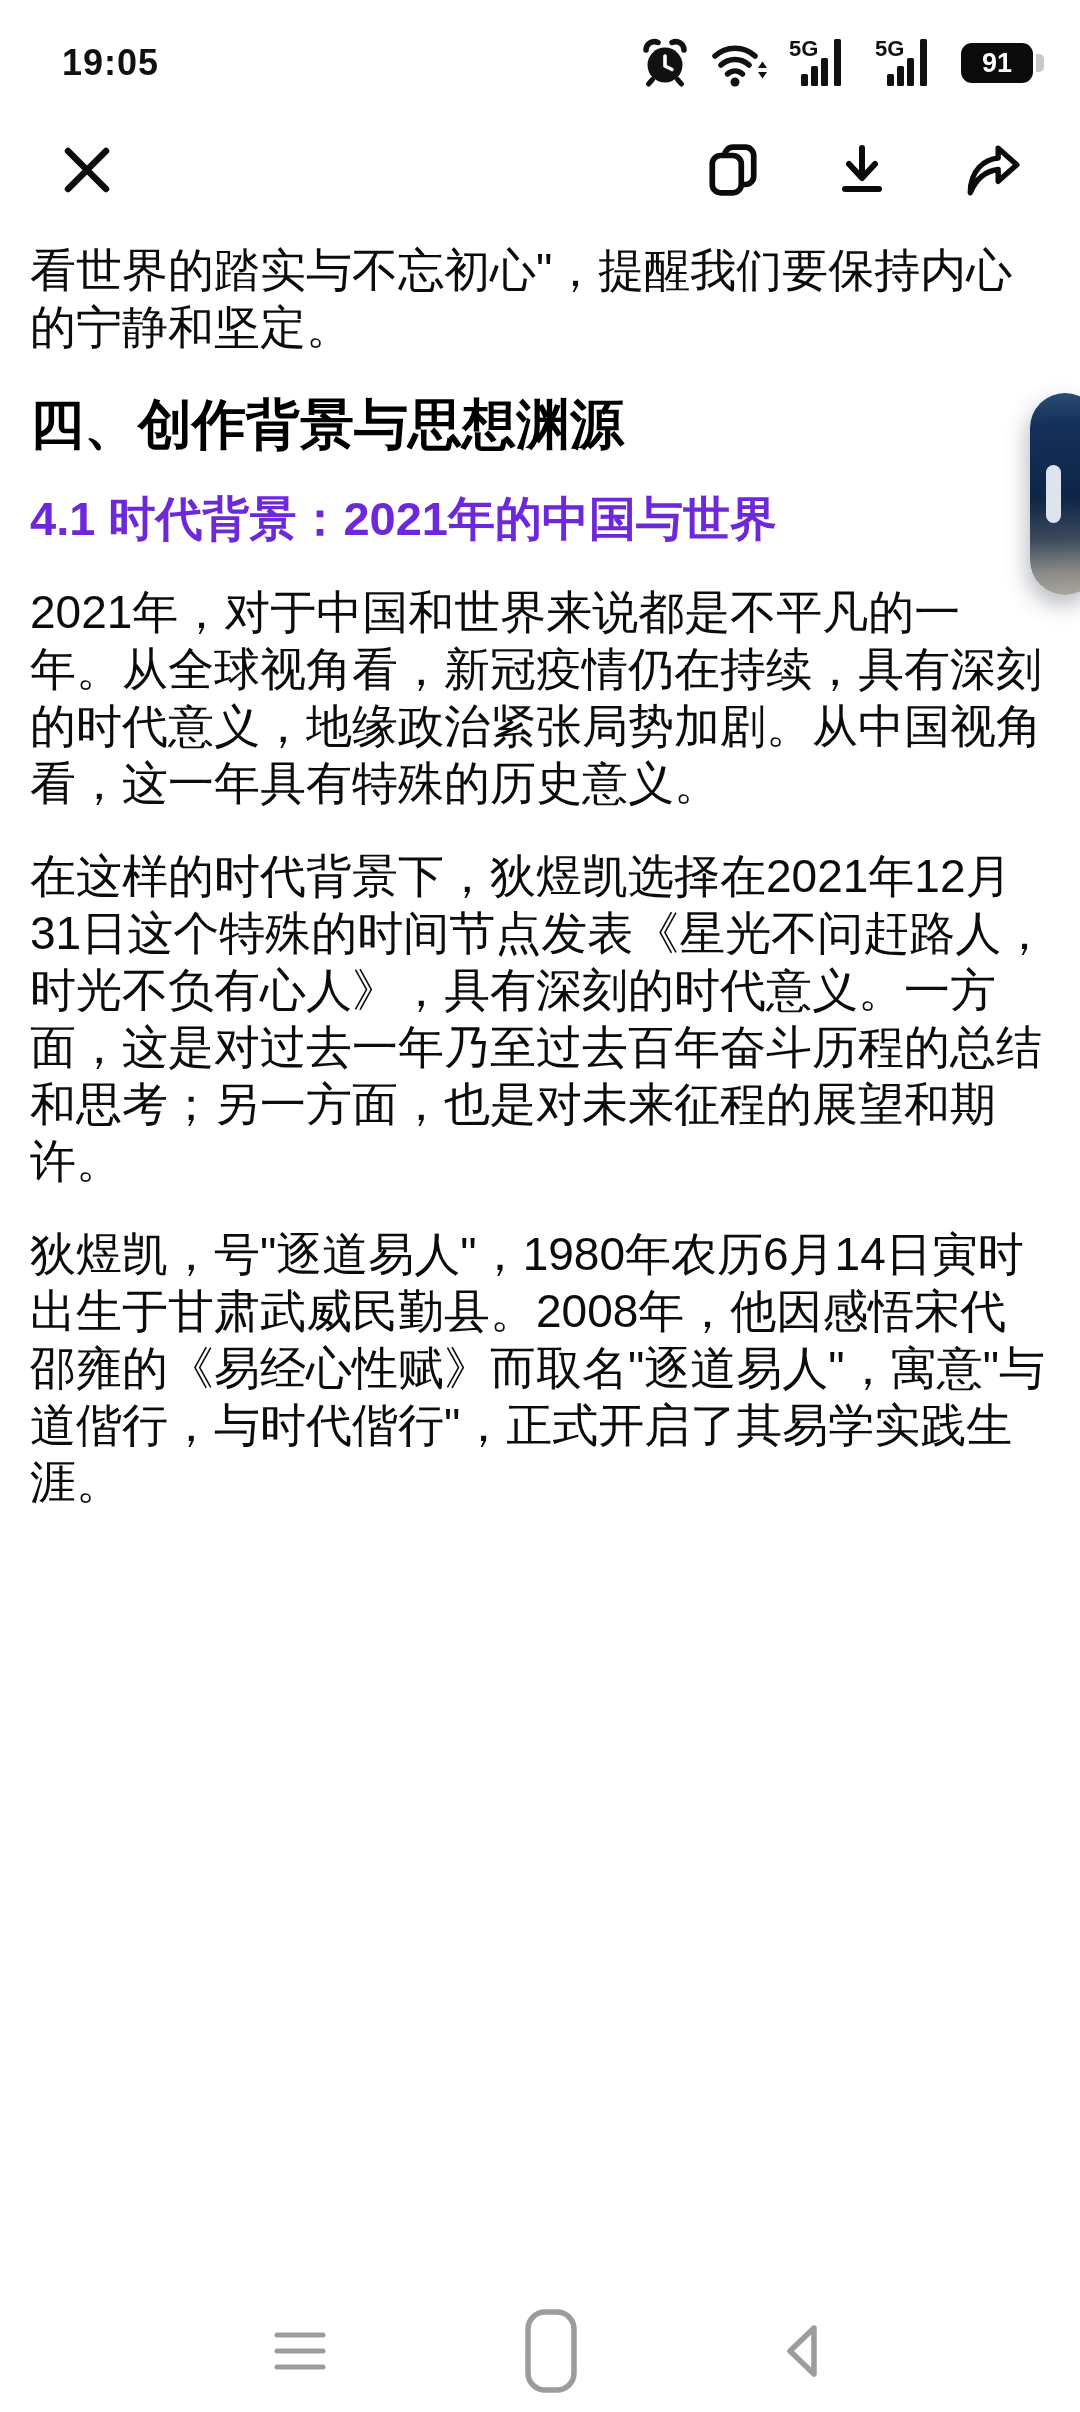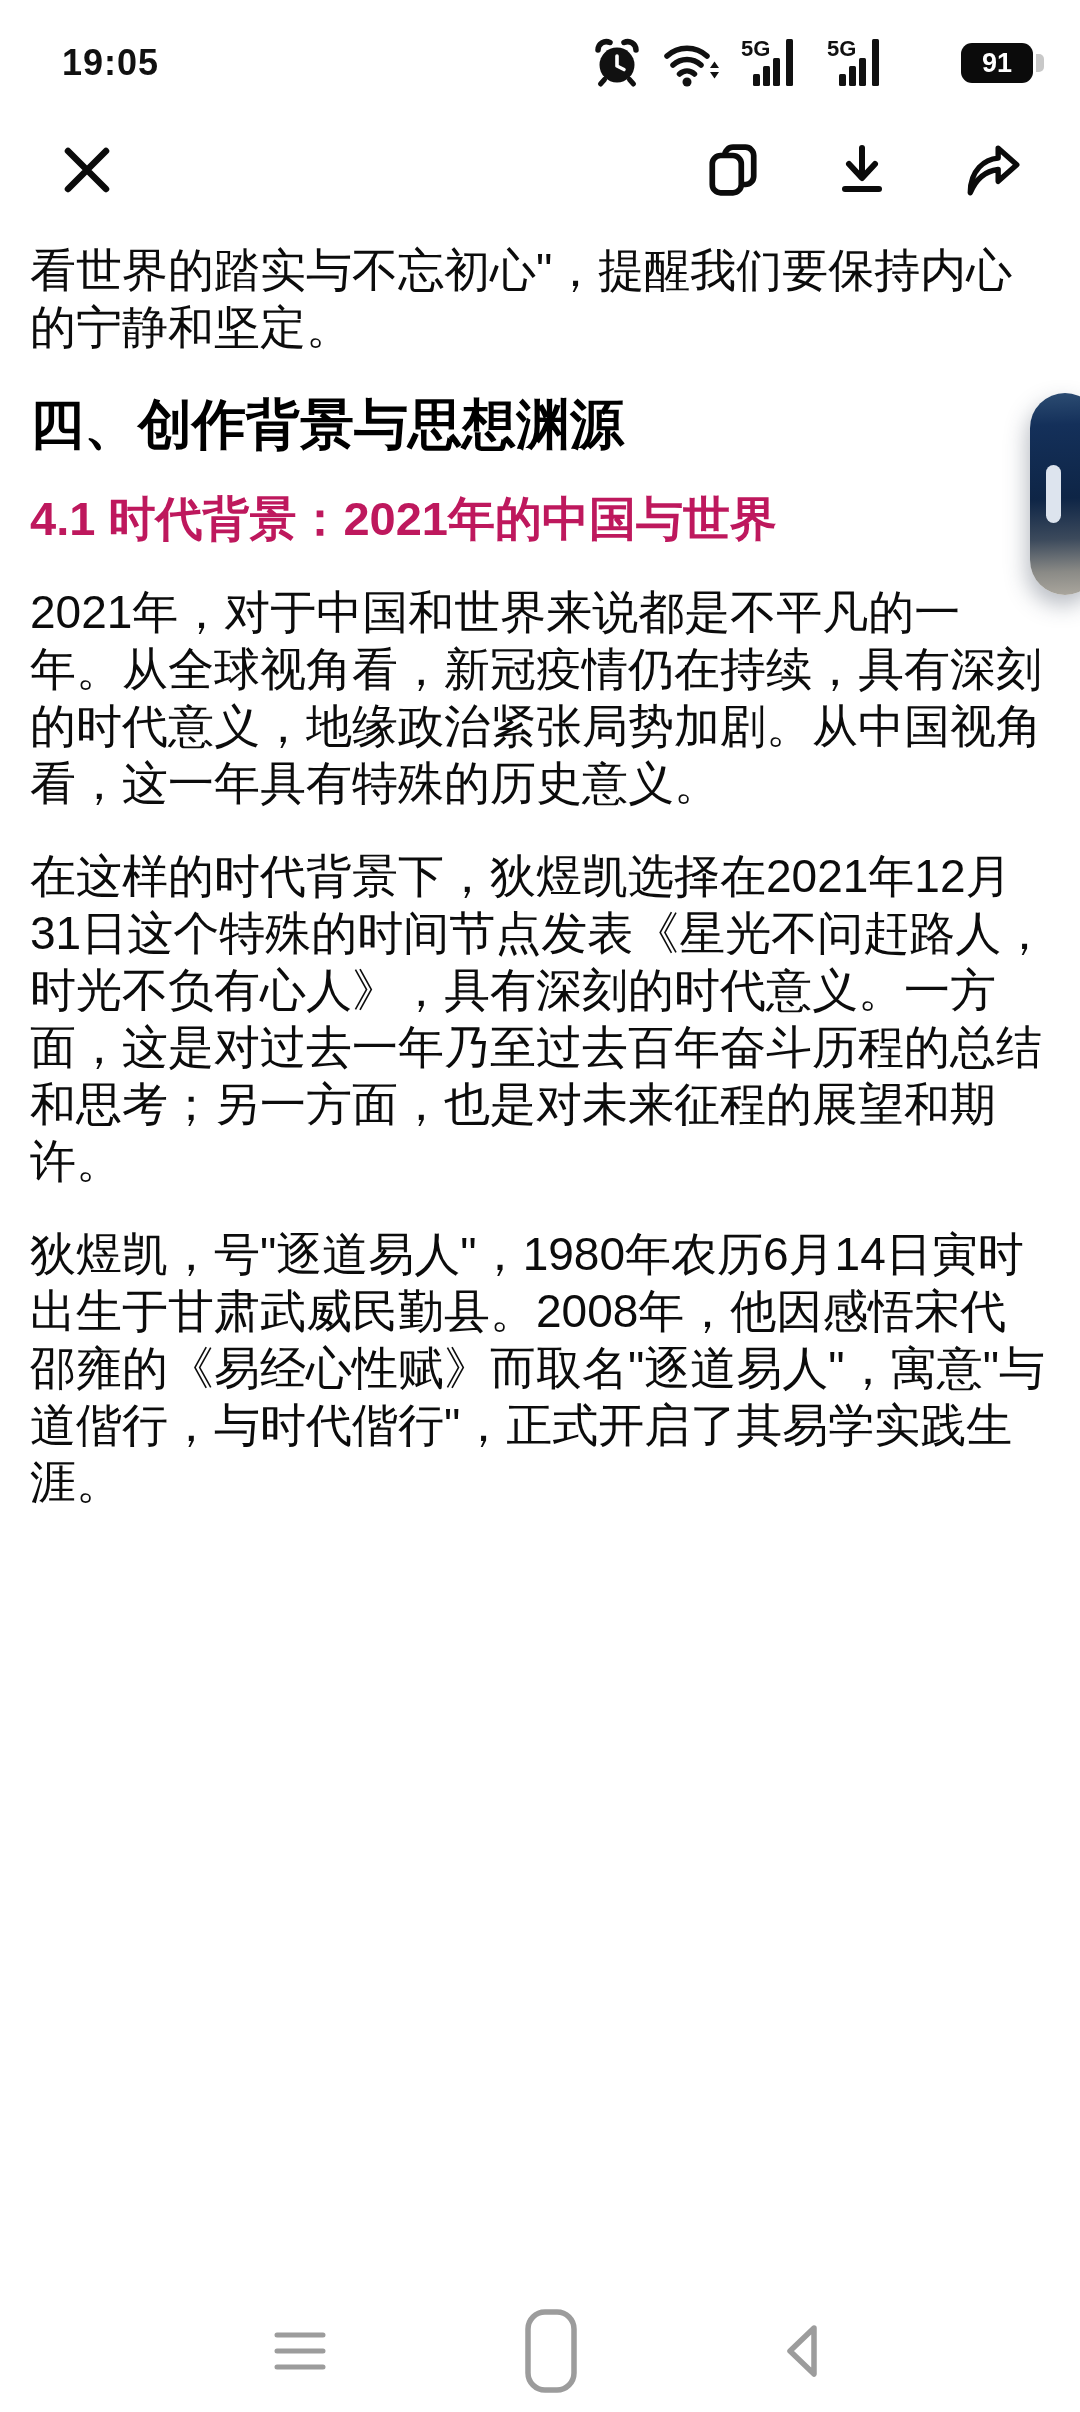--- a/index.html
+++ b/index.html
@@ -8,36 +8,36 @@
 
   
   .status-bar{height:96px;display:flex;align-items:center;justify-content:space-between;
     padding:30px 36px 0 62px;box-sizing:border-box;}
   .time{font-size:36px;font-weight:600;letter-spacing:1px;color:#111;}
   .status-icons{display:flex;align-items:center;gap:18px;}
   .sig{position:relative;width:68px;height:50px;}
   .sig .sig-label{position:absolute;top:0;left:0;font-size:22px;font-weight:700;color:#111;line-height:22px;}
   .sig i{position:absolute;bottom:2px;width:7px;background:#111;border-radius:1.5px;}
   .batt{display:flex;align-items:center;}
-  .batt-body{width:72px;height:40px;background:#0b0b0b;border-radius:11px;display:flex;align-items:center;justify-content:center;margin-left:48px;}
+  .batt-body{width:72px;height:40px;background:#0b0b0b;border-radius:11px;display:flex;align-items:center;justify-content:center;}
   .batt-body span{color:#fff;font-size:27px;font-weight:700;}
   .batt-nub{width:8px;height:18px;background:#c8c8c8;border-radius:0 5px 5px 0;margin-left:3px;}
 
   
   .toolbar{height:76px;margin-top:36px;display:flex;align-items:center;justify-content:space-between;
     padding:0 56px 0 60px;box-sizing:border-box;}
   .tool-group{display:flex;align-items:center;gap:72px;}
   .icon-btn{display:flex;align-items:center;justify-content:center;background:none;border:none;padding:0;cursor:pointer;}
 
   
   .content{padding:34px 30px 0 30px;box-sizing:border-box;}
   .content p{font-size:46px;line-height:57px;margin:36px 0;color:#0c0c0c;}
   .content p:first-child{margin-top:0;}
   .content h1{font-size:54px;line-height:64px;margin:34px 0 22px;font-weight:700;color:#000;}
-  .content h2{font-size:47px;line-height:58px;margin:34px 0 26px;font-weight:700;color:#be185d;}
+  .content h2{font-size:47px;line-height:58px;margin:34px 0 26px;font-weight:700;color:#6d28d9;}
   .link-badge{display:inline-flex;width:66px;height:66px;border-radius:50%;background:#ebebeb;
     align-items:center;justify-content:center;vertical-align:-16px;margin:0 6px 0 2px;}
 
   
   .edge-handle{position:absolute;top:393px;right:-20px;width:70px;height:202px;
     border-radius:36px;box-shadow:-3px 10px 22px rgba(50,60,80,.35);
     background:linear-gradient(178deg,#2c4c72 0%,#14305a 16%,#0e2546 52%,#3c4a5c 72%,#8a8a86 88%,#aba79e 100%);}
   .edge-handle .grip{position:absolute;left:16px;top:72px;width:15px;height:58px;border-radius:8px;background:#dde4ee;}
 
   

